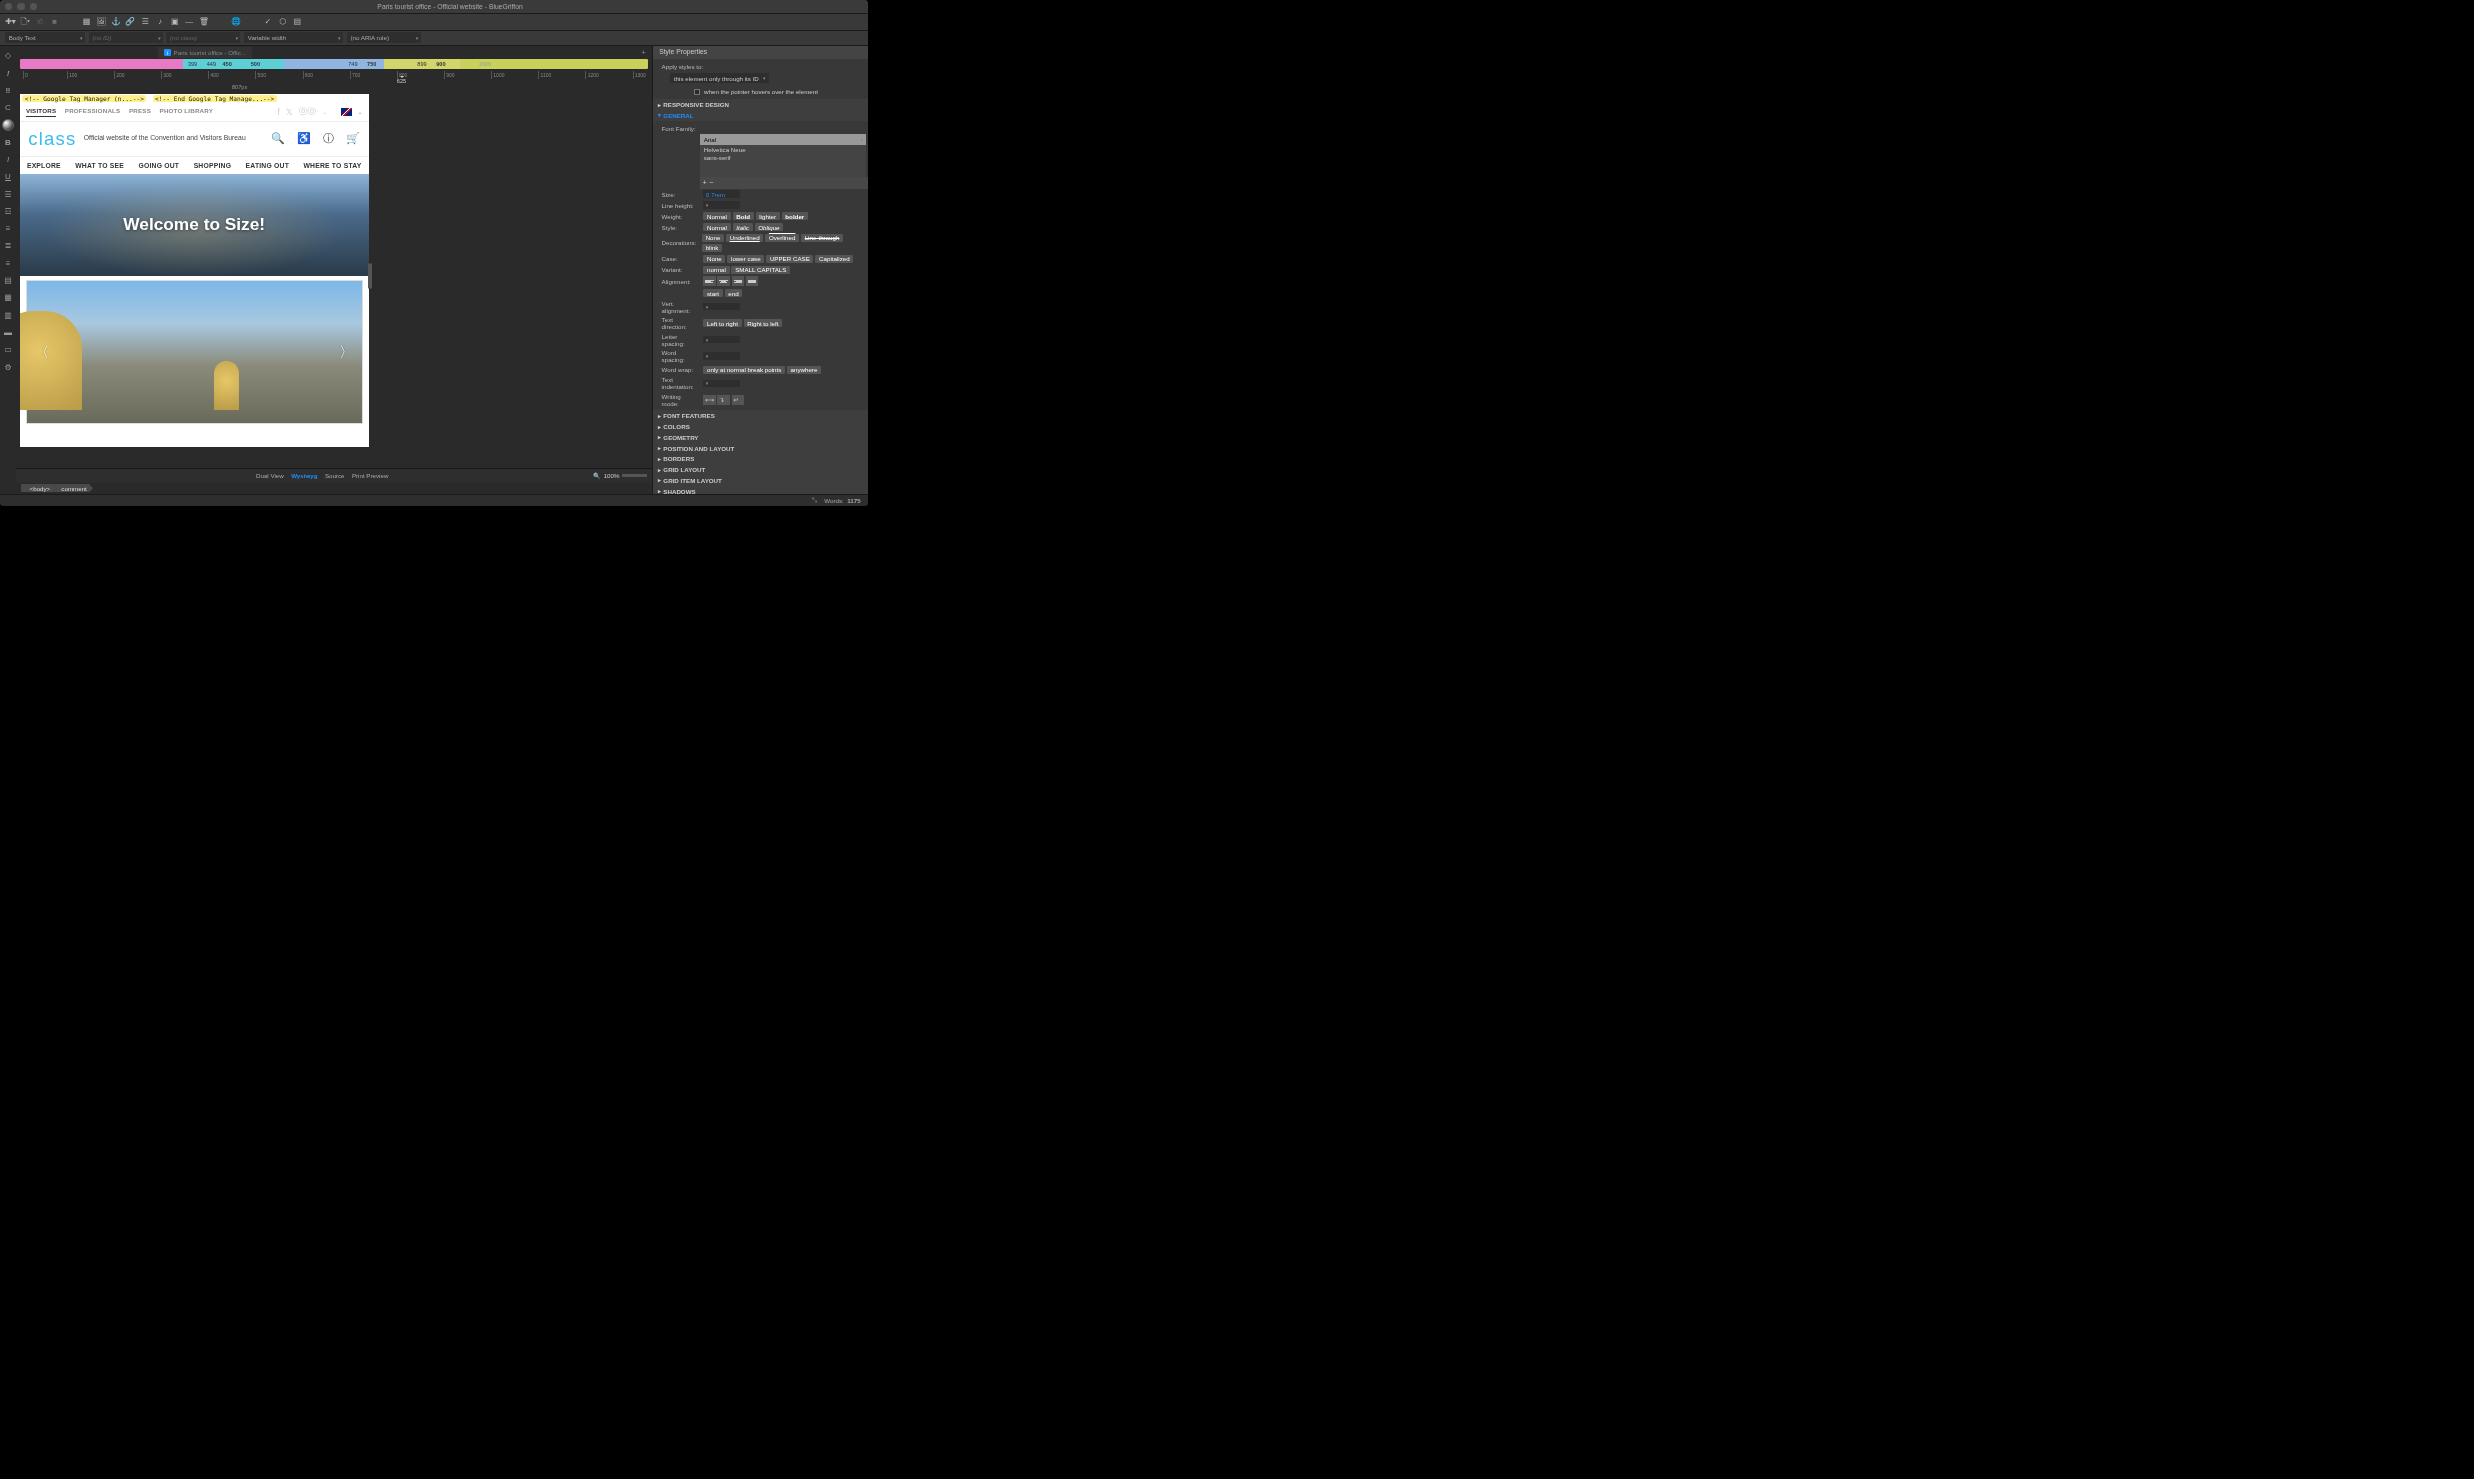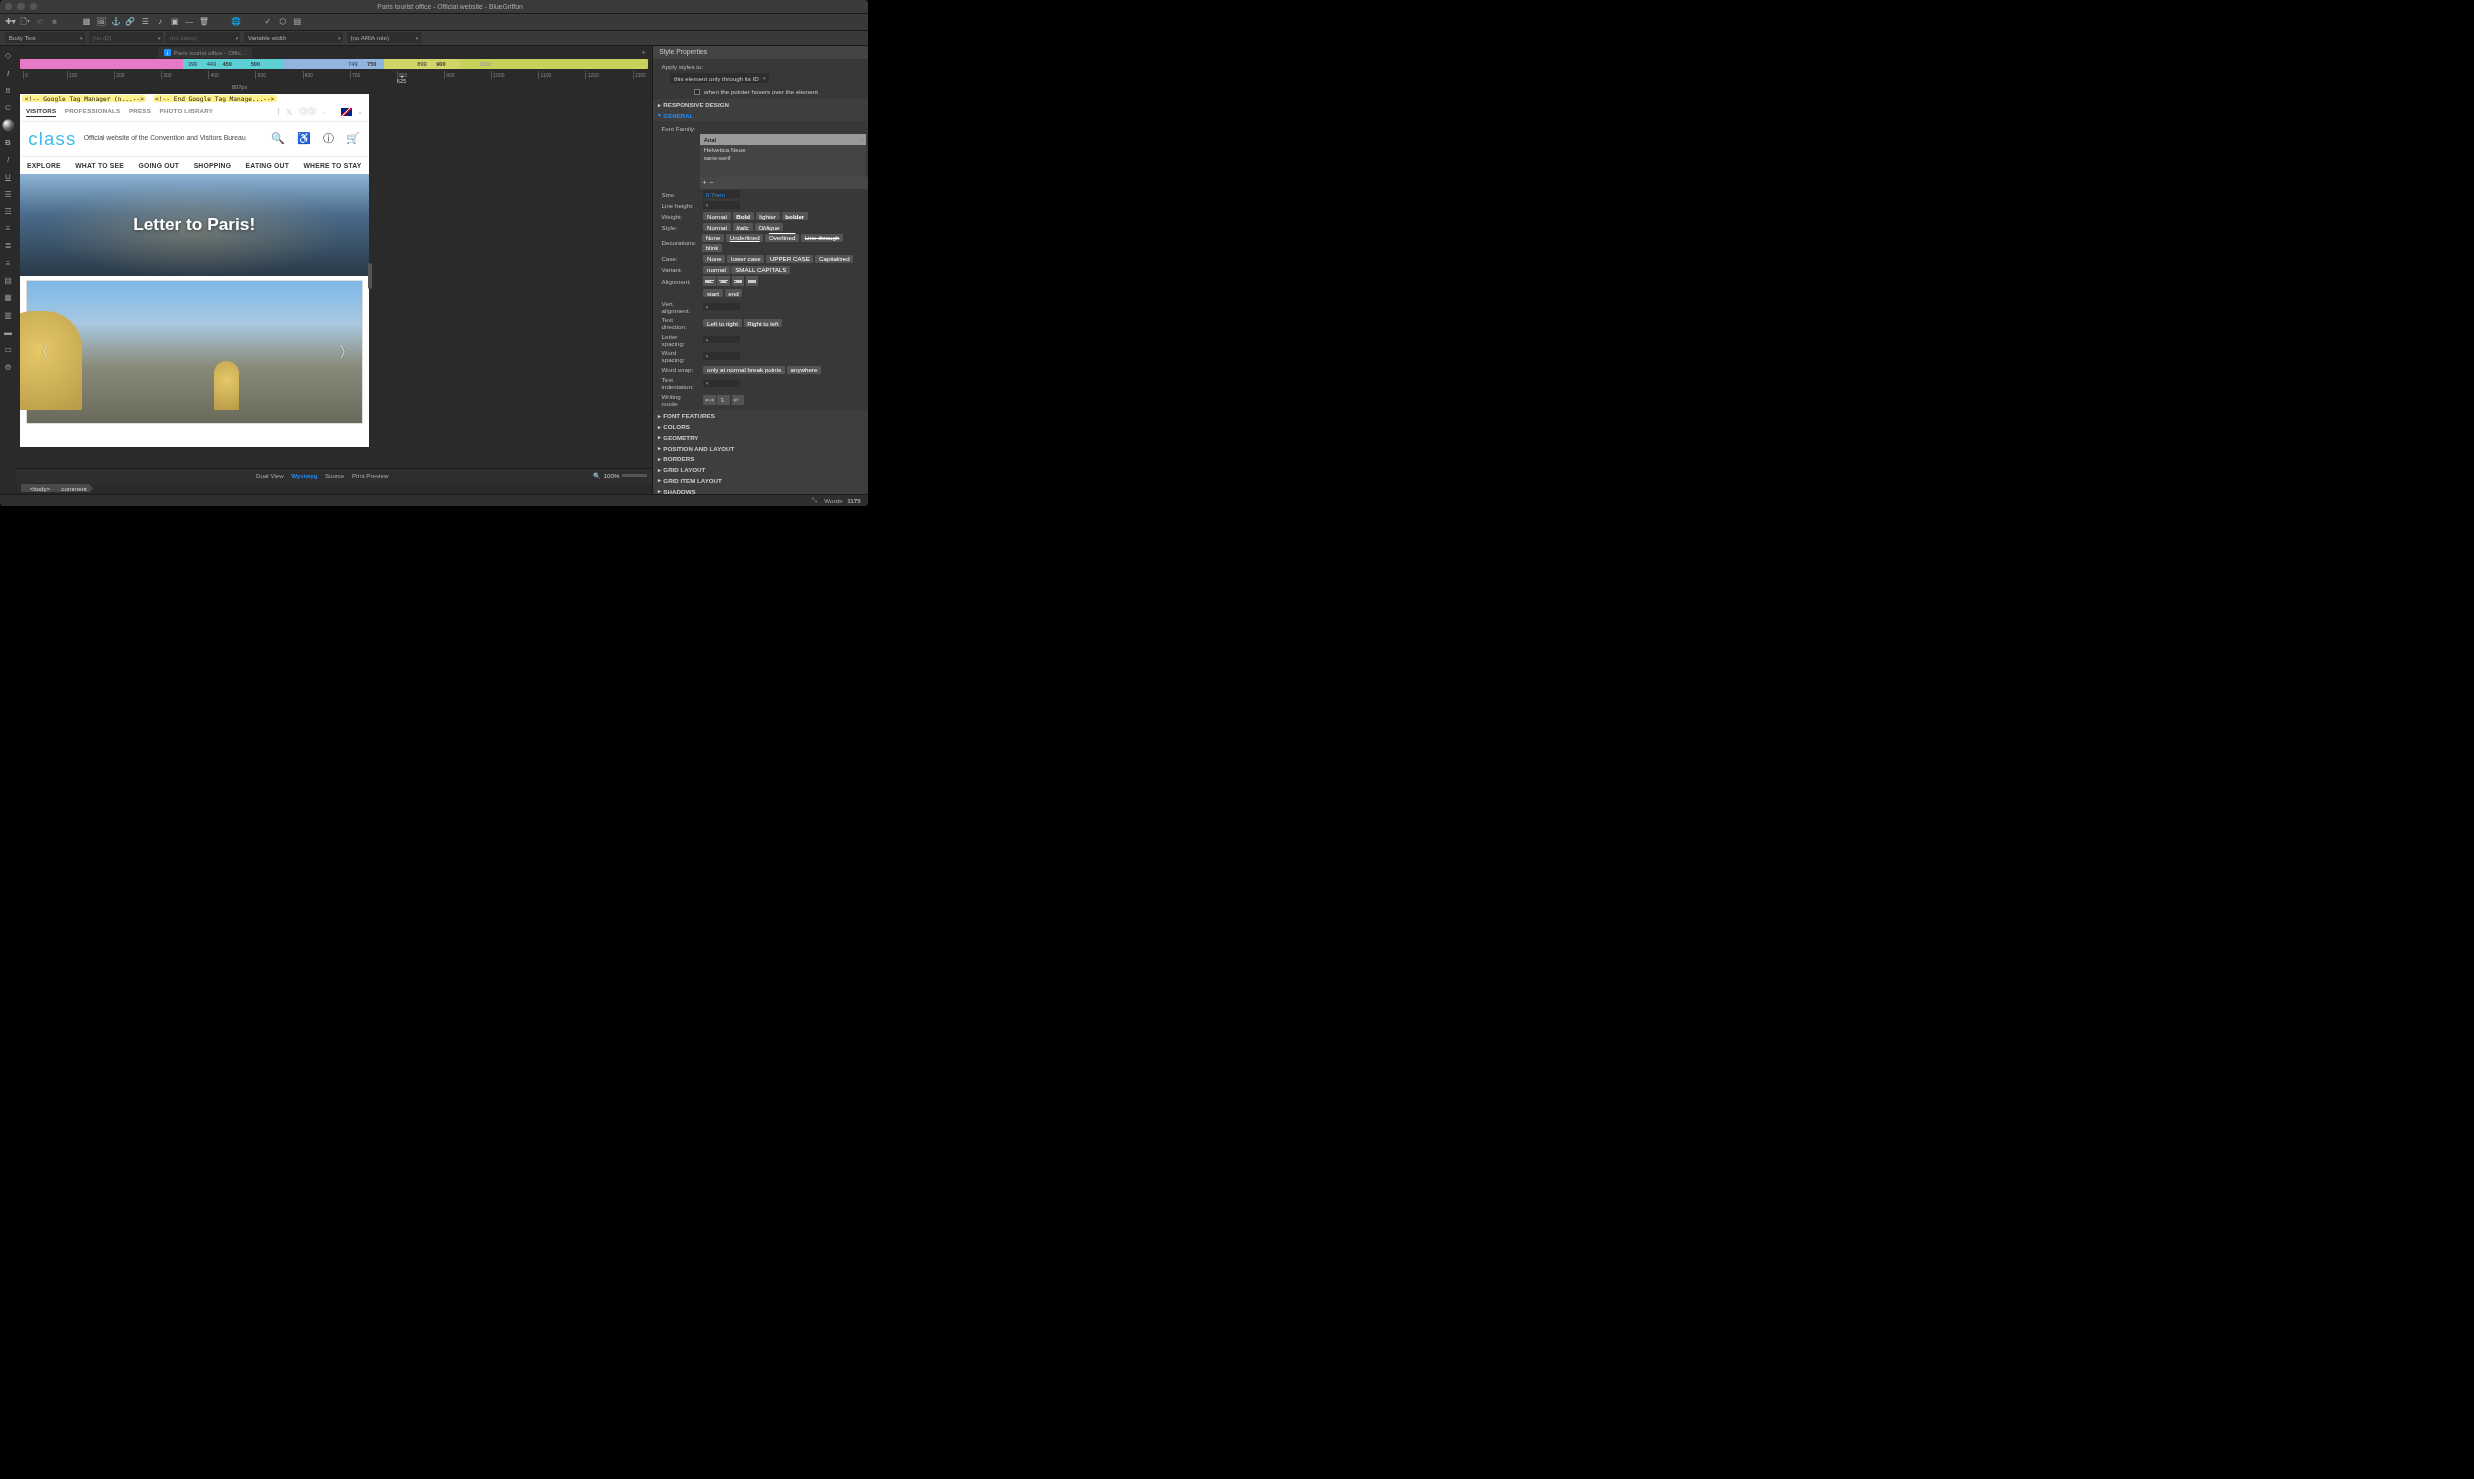--- a/index.html
+++ b/index.html
@@ -300,21 +300,21 @@
           </div>
           <div class="page-nav">
             <span>EXPLORE</span>
             <span>WHAT TO SEE</span>
             <span>GOING OUT</span>
             <span>SHOPPING</span>
             <span>EATING OUT</span>
             <span>WHERE TO STAY</span>
           </div>
           <div class="hero">
-            <h1>Letter to Paris!</h1>
+            <h1>Welcome to Size!</h1>
           </div>
           <div class="carousel">
             <div class="arrow left">〈</div>
             <div class="arrow right">〉</div>
           </div>
         </div>
         <div class="resize-handle" style="left:352px"></div>
       </div>
 
       <div class="bottom-bar">

